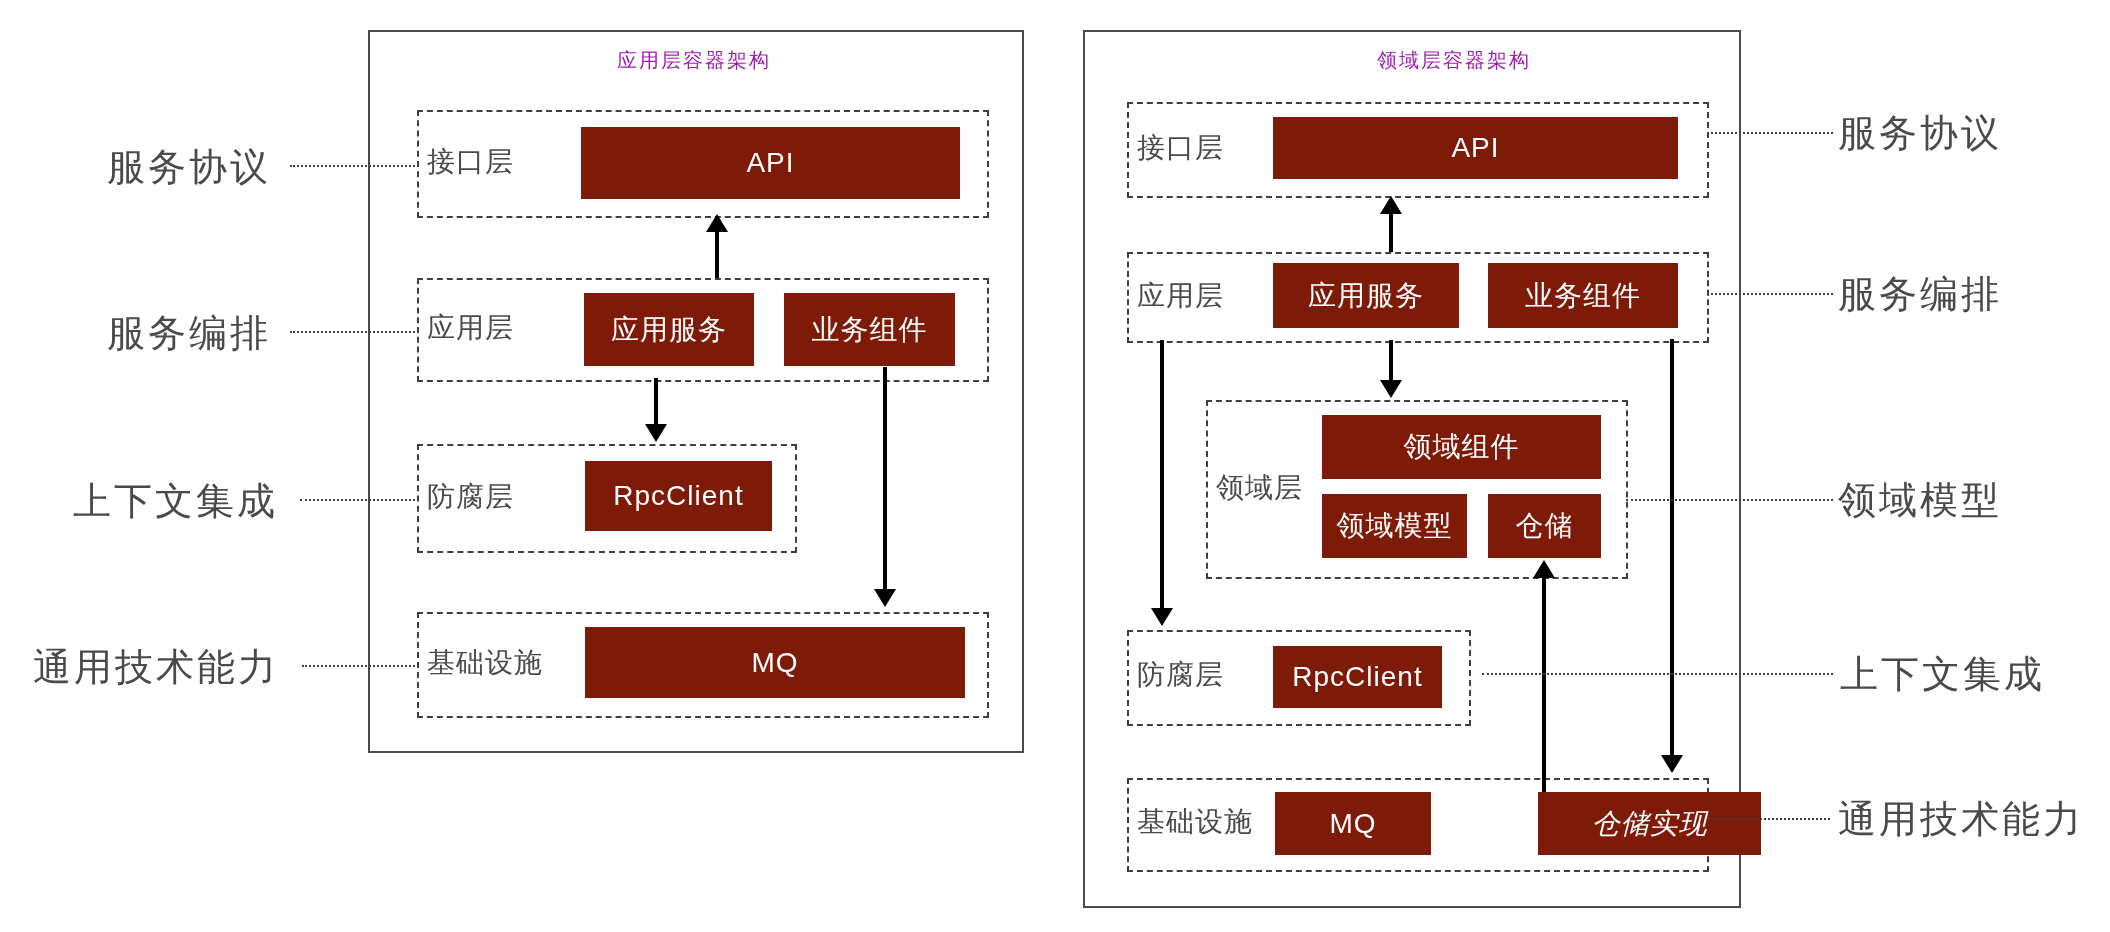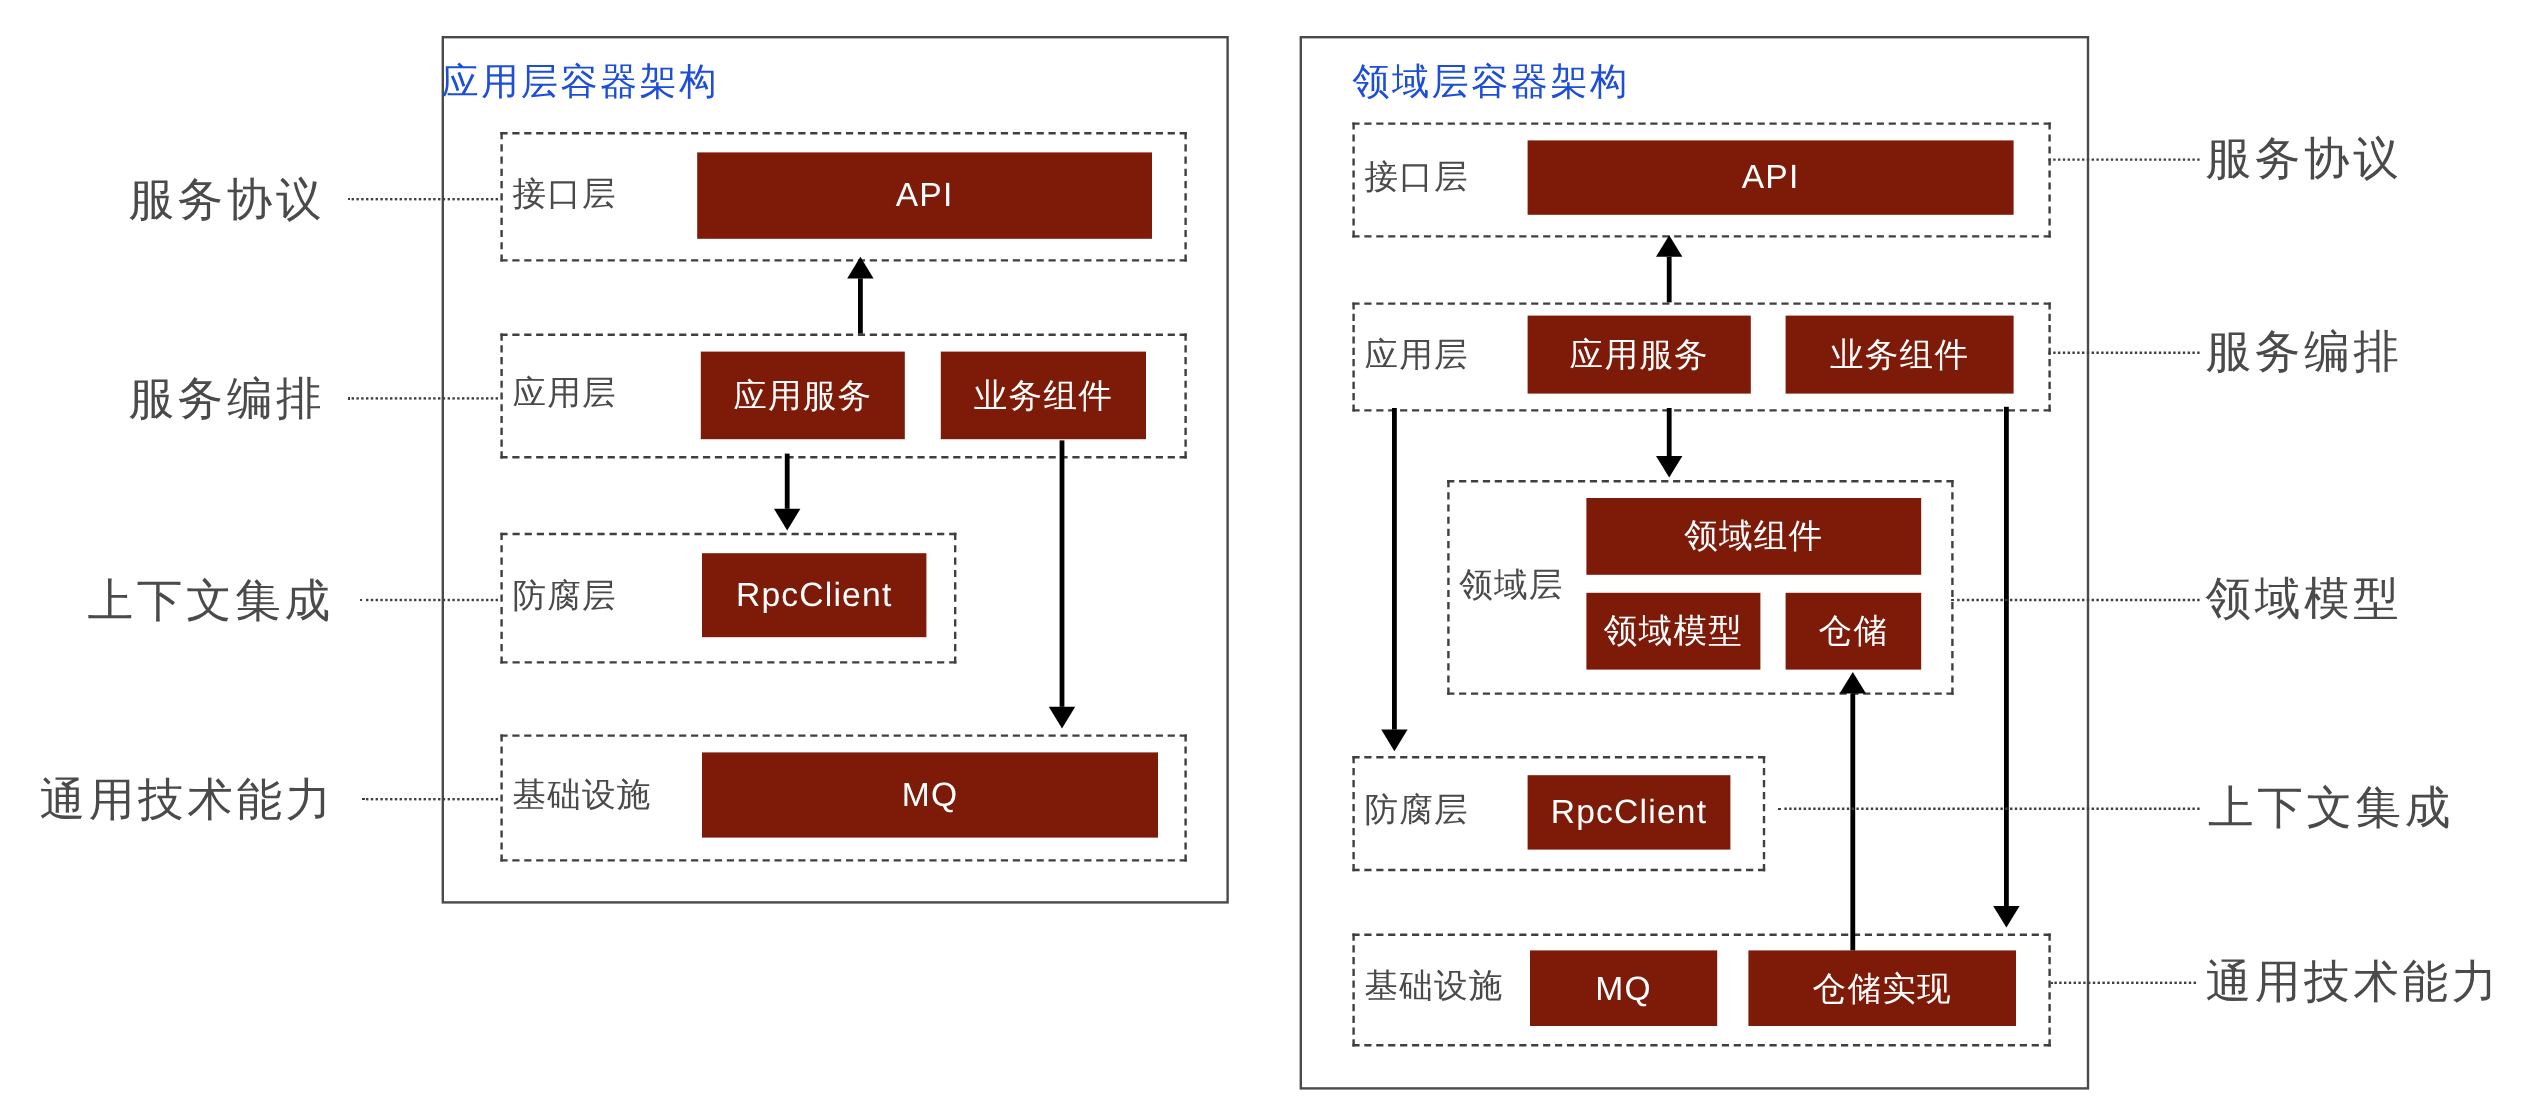--- a/index.html
+++ b/index.html
@@ -2,21 +2,21 @@
 <html><head>
 <meta charset="utf-8">
 <style>
   html,body{margin:0;padding:0;background:#ffffff;}
   .canvas{
     position:relative;width:2110px;height:932px;background:#ffffff;overflow:hidden;
     font-family:"Liberation Sans","DejaVu Sans",sans-serif;
   }
   .abs{position:absolute;}
   .panel{position:absolute;border:2px solid #4a4a4a;background:#ffffff;}
-  .panel-title{position:absolute;text-align:left;font-size:31px;color:#1d4ed8;letter-spacing:2px;}
+  .panel-title{position:absolute;text-align:center;font-size:20px;color:#a21caf;letter-spacing:2px;}
   .layer{position:absolute;border:2px dashed #3f3f3f;}
   .layer-label{position:absolute;font-size:28px;color:#4a4a4a;line-height:1;white-space:nowrap;letter-spacing:1px;}
   .red-box{position:absolute;background:#7d1a08;color:#ffffff;text-align:center;font-size:28px;letter-spacing:1px;display:flex;align-items:center;justify-content:center;white-space:nowrap;}
   .side-label{position:absolute;font-size:38px;color:#4a4a4a;line-height:1;letter-spacing:3px;white-space:nowrap;}
   .dotline{position:absolute;border-top:2px dotted #3f3f3f;height:0;}
   .shaft{position:absolute;width:4px;background:#000000;}
   .head-up{position:absolute;width:0;height:0;border-left:11px solid transparent;border-right:11px solid transparent;border-bottom:18px solid #000000;}
   .head-down{position:absolute;width:0;height:0;border-left:11px solid transparent;border-right:11px solid transparent;border-top:18px solid #000000;}
 </style>
 </head>
@@ -87,21 +87,21 @@
   <div class="red-box" style="left:1322px;top:494px;width:145px;height:64px;">领域模型</div>
   <div class="red-box" style="left:1488px;top:494px;width:113px;height:64px;">仓储</div>
 
   <div class="layer" style="left:1127px;top:630px;width:340px;height:92px;"></div>
   <div class="layer-label" style="left:1137px;top:661px;">防腐层</div>
   <div class="red-box" style="left:1273px;top:646px;width:169px;height:62px;">RpcClient</div>
 
   <div class="layer" style="left:1127px;top:778px;width:578px;height:90px;"></div>
   <div class="layer-label" style="left:1137px;top:808px;">基础设施</div>
   <div class="red-box" style="left:1275px;top:792px;width:156px;height:63px;">MQ</div>
-  <div class="red-box" style="left:1457px;top:792px;width:223px;height:63px;">仓储实现</div>
+  <div class="red-box" style="left:1538px;top:792px;width:223px;height:63px;font-style:italic;">仓储实现</div>
 
   <div>
     <div class="head-up abs" style="left:1380px;top:196px;"></div>
     <div class="shaft abs" style="left:1389px;top:214px;height:38px;"></div>
   </div>
   <div>
     <div class="shaft abs" style="left:1389px;top:340px;height:40px;"></div>
     <div class="head-down abs" style="left:1380px;top:380px;"></div>
   </div>
   <div>

